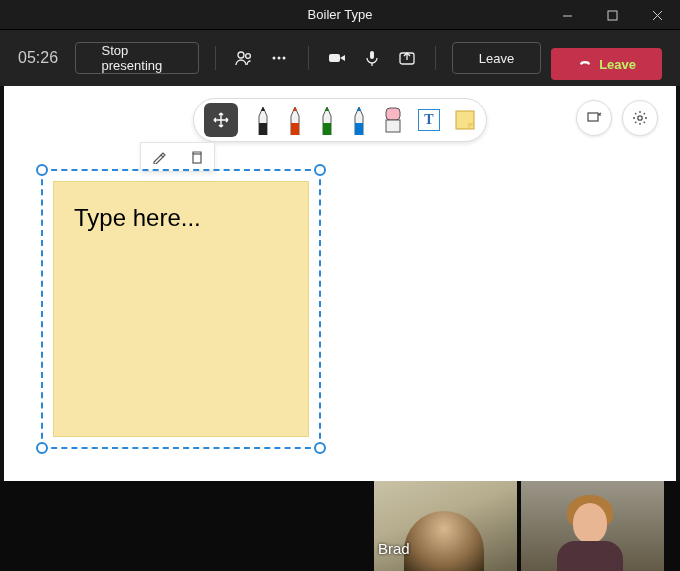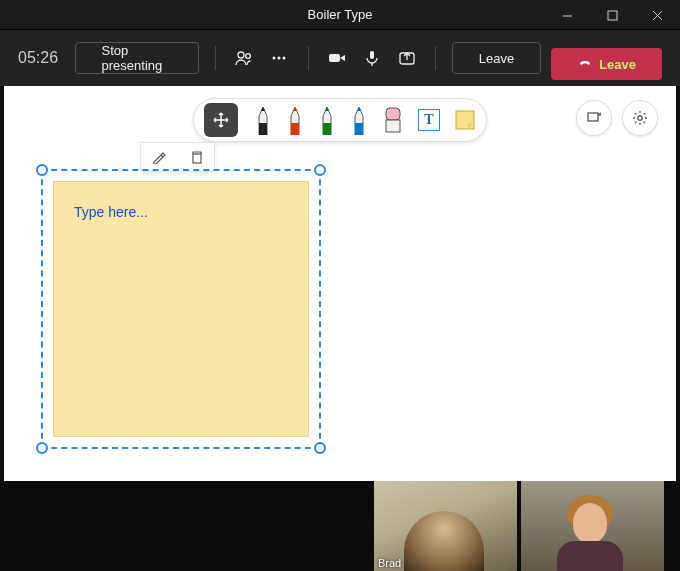--- a/index.html
+++ b/index.html
@@ -24,31 +24,31 @@
   .round-btn { width:36px; height:36px; border:1px solid #ddd; border-radius:50%; background:#fff; display:flex; align-items:center; justify-content:center; color:#555; position:absolute; top:14px; box-shadow:0 1px 3px rgba(0,0,0,.1);}
   .round-btn.a { right:64px; }
   .round-btn.b { right:18px; }
 
   .sub-toolbar { position:absolute; top:56px; left:136px; width:75px; height:30px; background:#fff; border:1px solid #e3e3e3; border-radius:0 0 4px 4px; display:flex; align-items:center; justify-content:space-around; box-shadow:0 2px 4px rgba(0,0,0,.08); }
   .sub-toolbar .sub-i { color:#555; display:flex; align-items:center; justify-content:center; width:20px; height:20px;}
 
   .sticky-sel { position:absolute; top:83px; left:37px; width:280px; height:280px; border:2px dashed #2b88d8; }
   .handle { position:absolute; width:12px; height:12px; border:2px solid #2b88d8; background:#fff; border-radius:50%; }
   .h-tl { top:-7px; left:-7px; } .h-tr { top:-7px; right:-7px; } .h-bl { bottom:-7px; left:-7px; } .h-br { bottom:-7px; right:-7px; }
-  .sticky { position:absolute; top:10px; left:10px; right:10px; bottom:10px; background:#f7e6a7; border:1px solid #e8d682; padding:22px 20px; color:#1d4ed8; font-size:14px; }
+  .sticky { position:absolute; top:10px; left:10px; right:10px; bottom:10px; background:#f7e6a7; border:1px solid #e8d682; padding:22px 20px; color:#000000; font-size:24px; }
 
   .footer { height:90px; background:#0b0b0b; display:flex; justify-content:flex-end; gap:4px; padding-right:16px; }
   .vid { width:143px; height:90px; position:relative; }
   .vid1 { background:linear-gradient(160deg,#c9c2a6 0%,#b6ad8e 40%,#6a634c 100%); }
   .vid1 .blob{ position:absolute; bottom:0; left:30px; width:80px; height:60px; background:radial-gradient(ellipse at 50% 30%,#d8b98f 0%,#8a6a44 60%,#3a2d18 100%); border-radius:40px 40px 0 0;}
   .vid2 { background:linear-gradient(180deg,#9b9688 0%,#625a46 100%); }
   .vid2 .face{ position:absolute; top:22px; left:52px; width:34px; height:40px; background:#e8b692; border-radius:50% 50% 45% 45%; }
   .vid2 .hair{ position:absolute; top:14px; left:46px; width:46px; height:34px; background:#b07a3a; border-radius:50% 50% 40% 40%; }
   .vid2 .body{position:absolute; bottom:0; left:36px; width:66px; height:30px; background:#4f323a; border-radius:18px 18px 0 0;}
-  .vid .name { position:absolute; bottom:2px; left:4px; color:#fff; font-size:11px; text-shadow:0 0 3px #000; }
+  .vid .name { position:absolute; bottom:14px; left:4px; color:#fff; font-size:15px; text-shadow:0 0 3px #000; }
 
   svg { display:block; }
 </style>
 </head>
 <body>
 
 <div class="titlebar">
   <div class="title">Boiler Type</div>
   <div class="right">
     <div>

